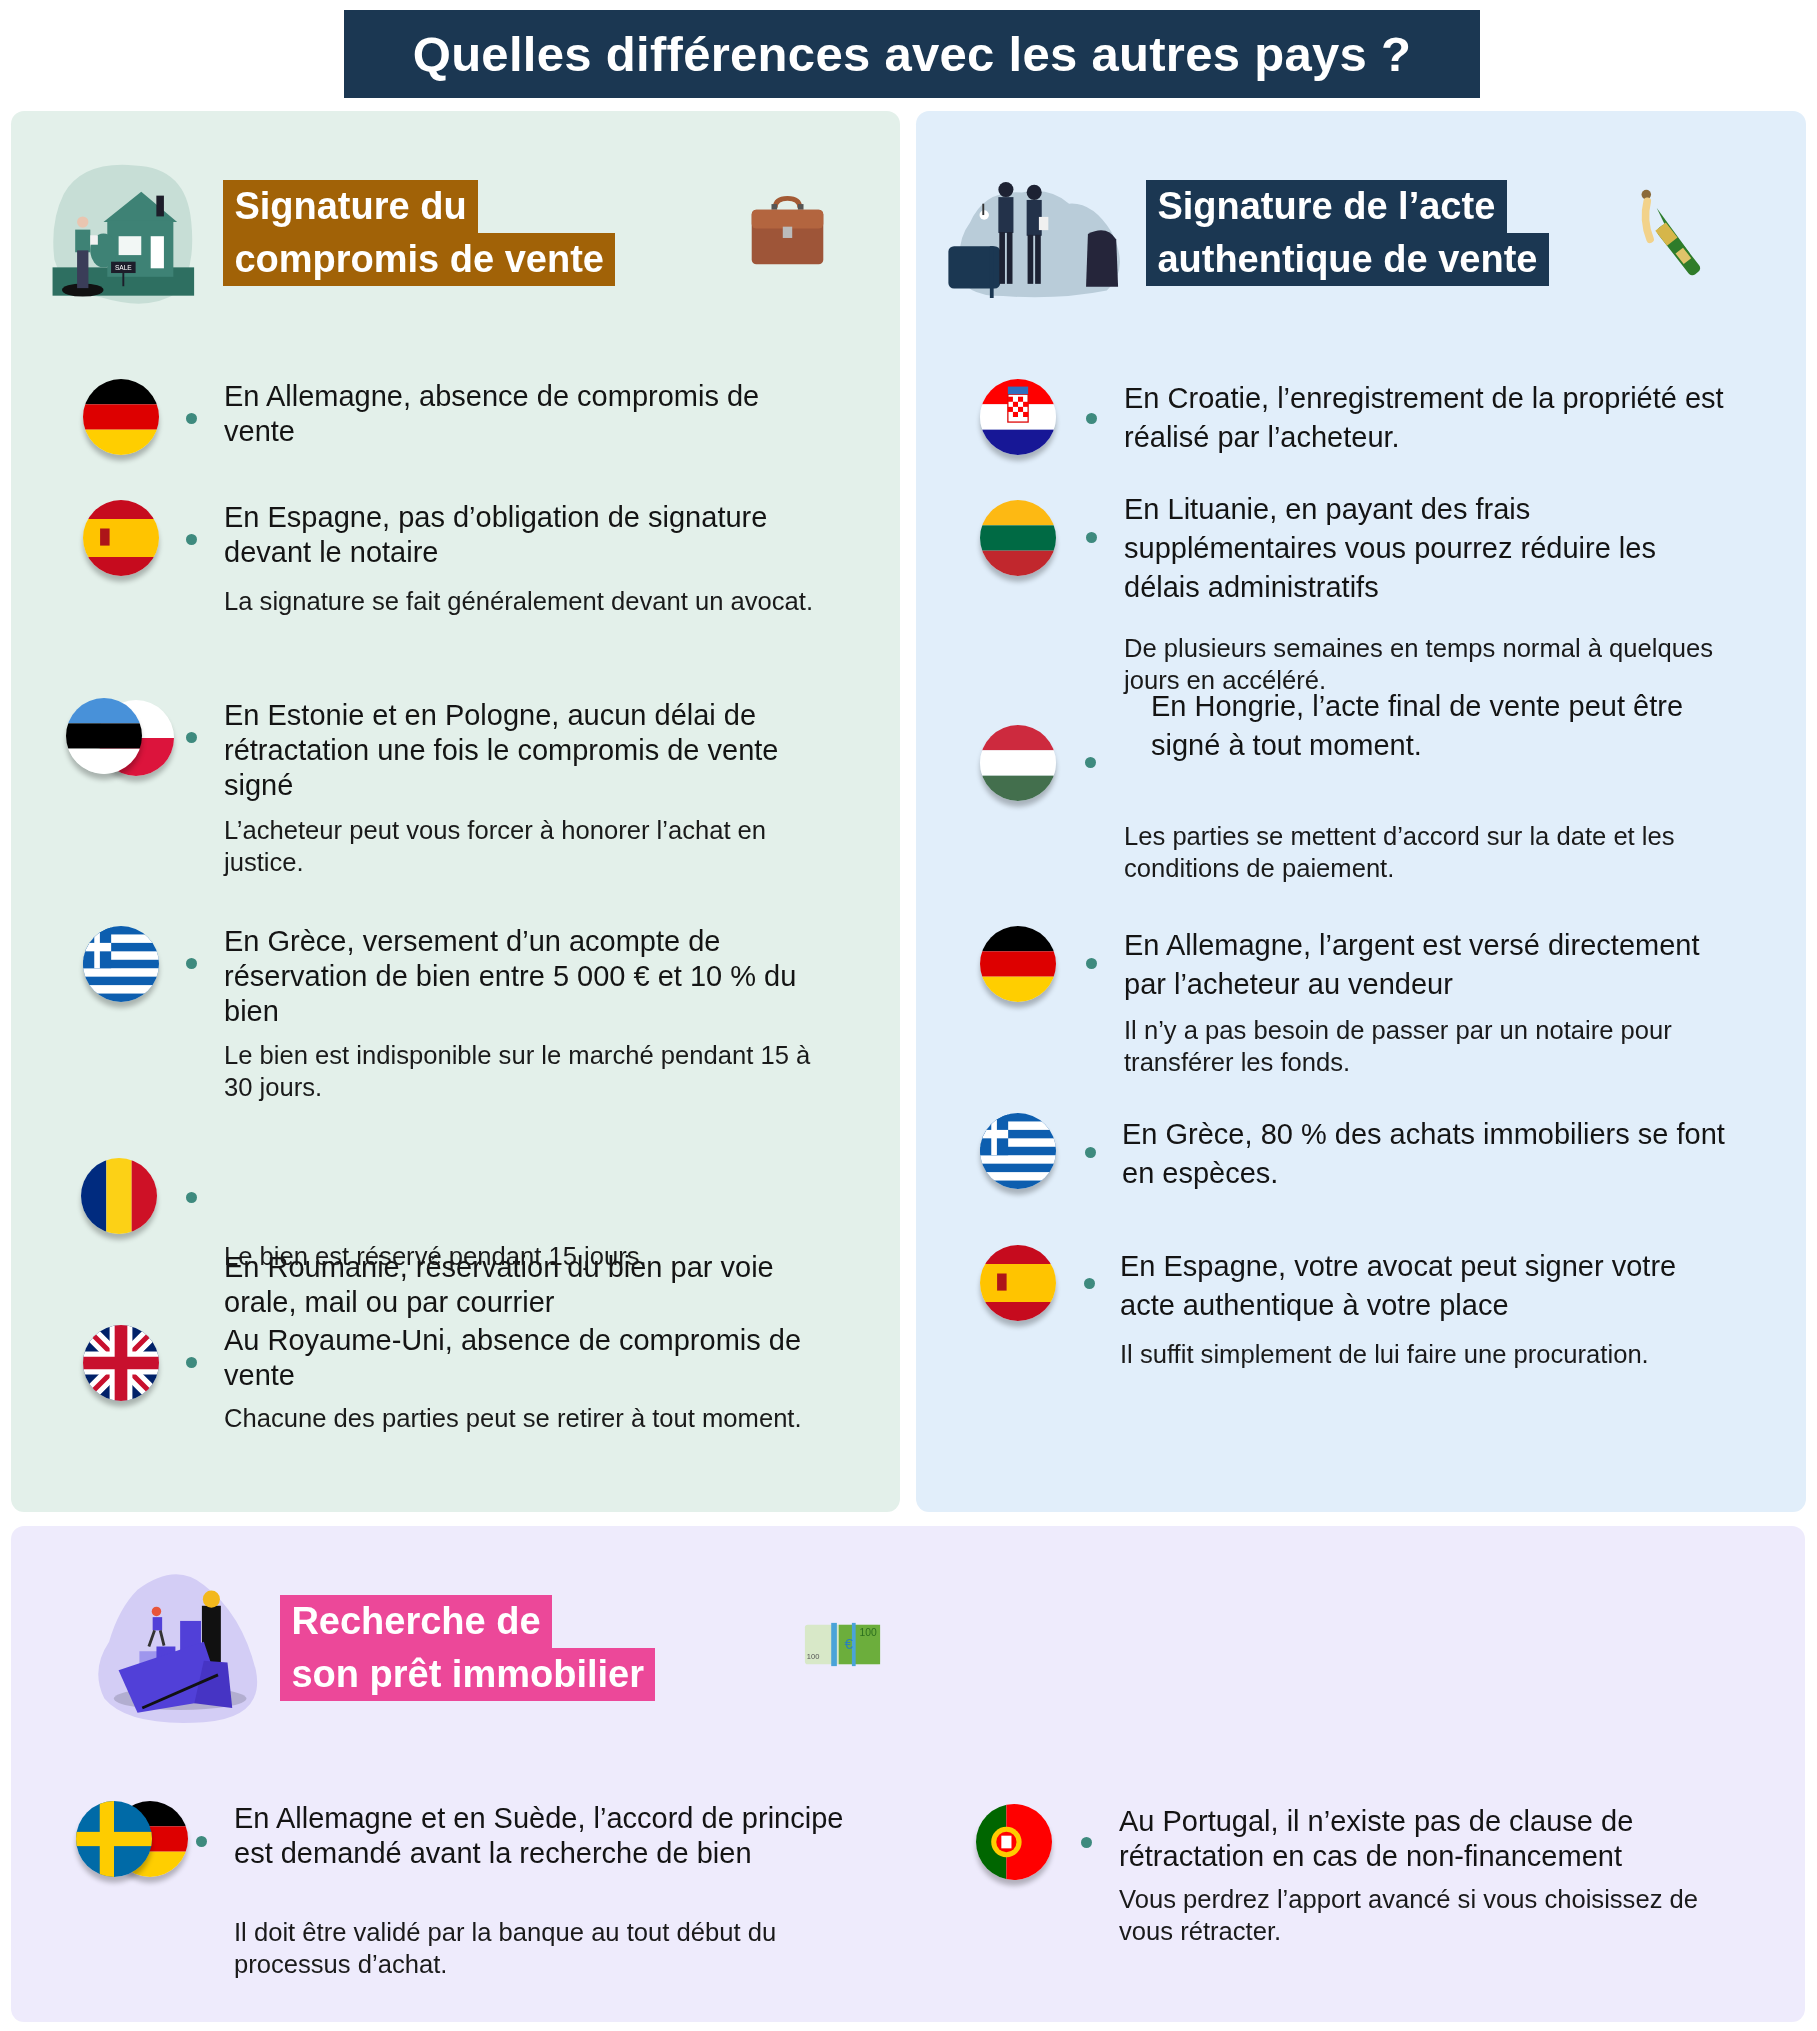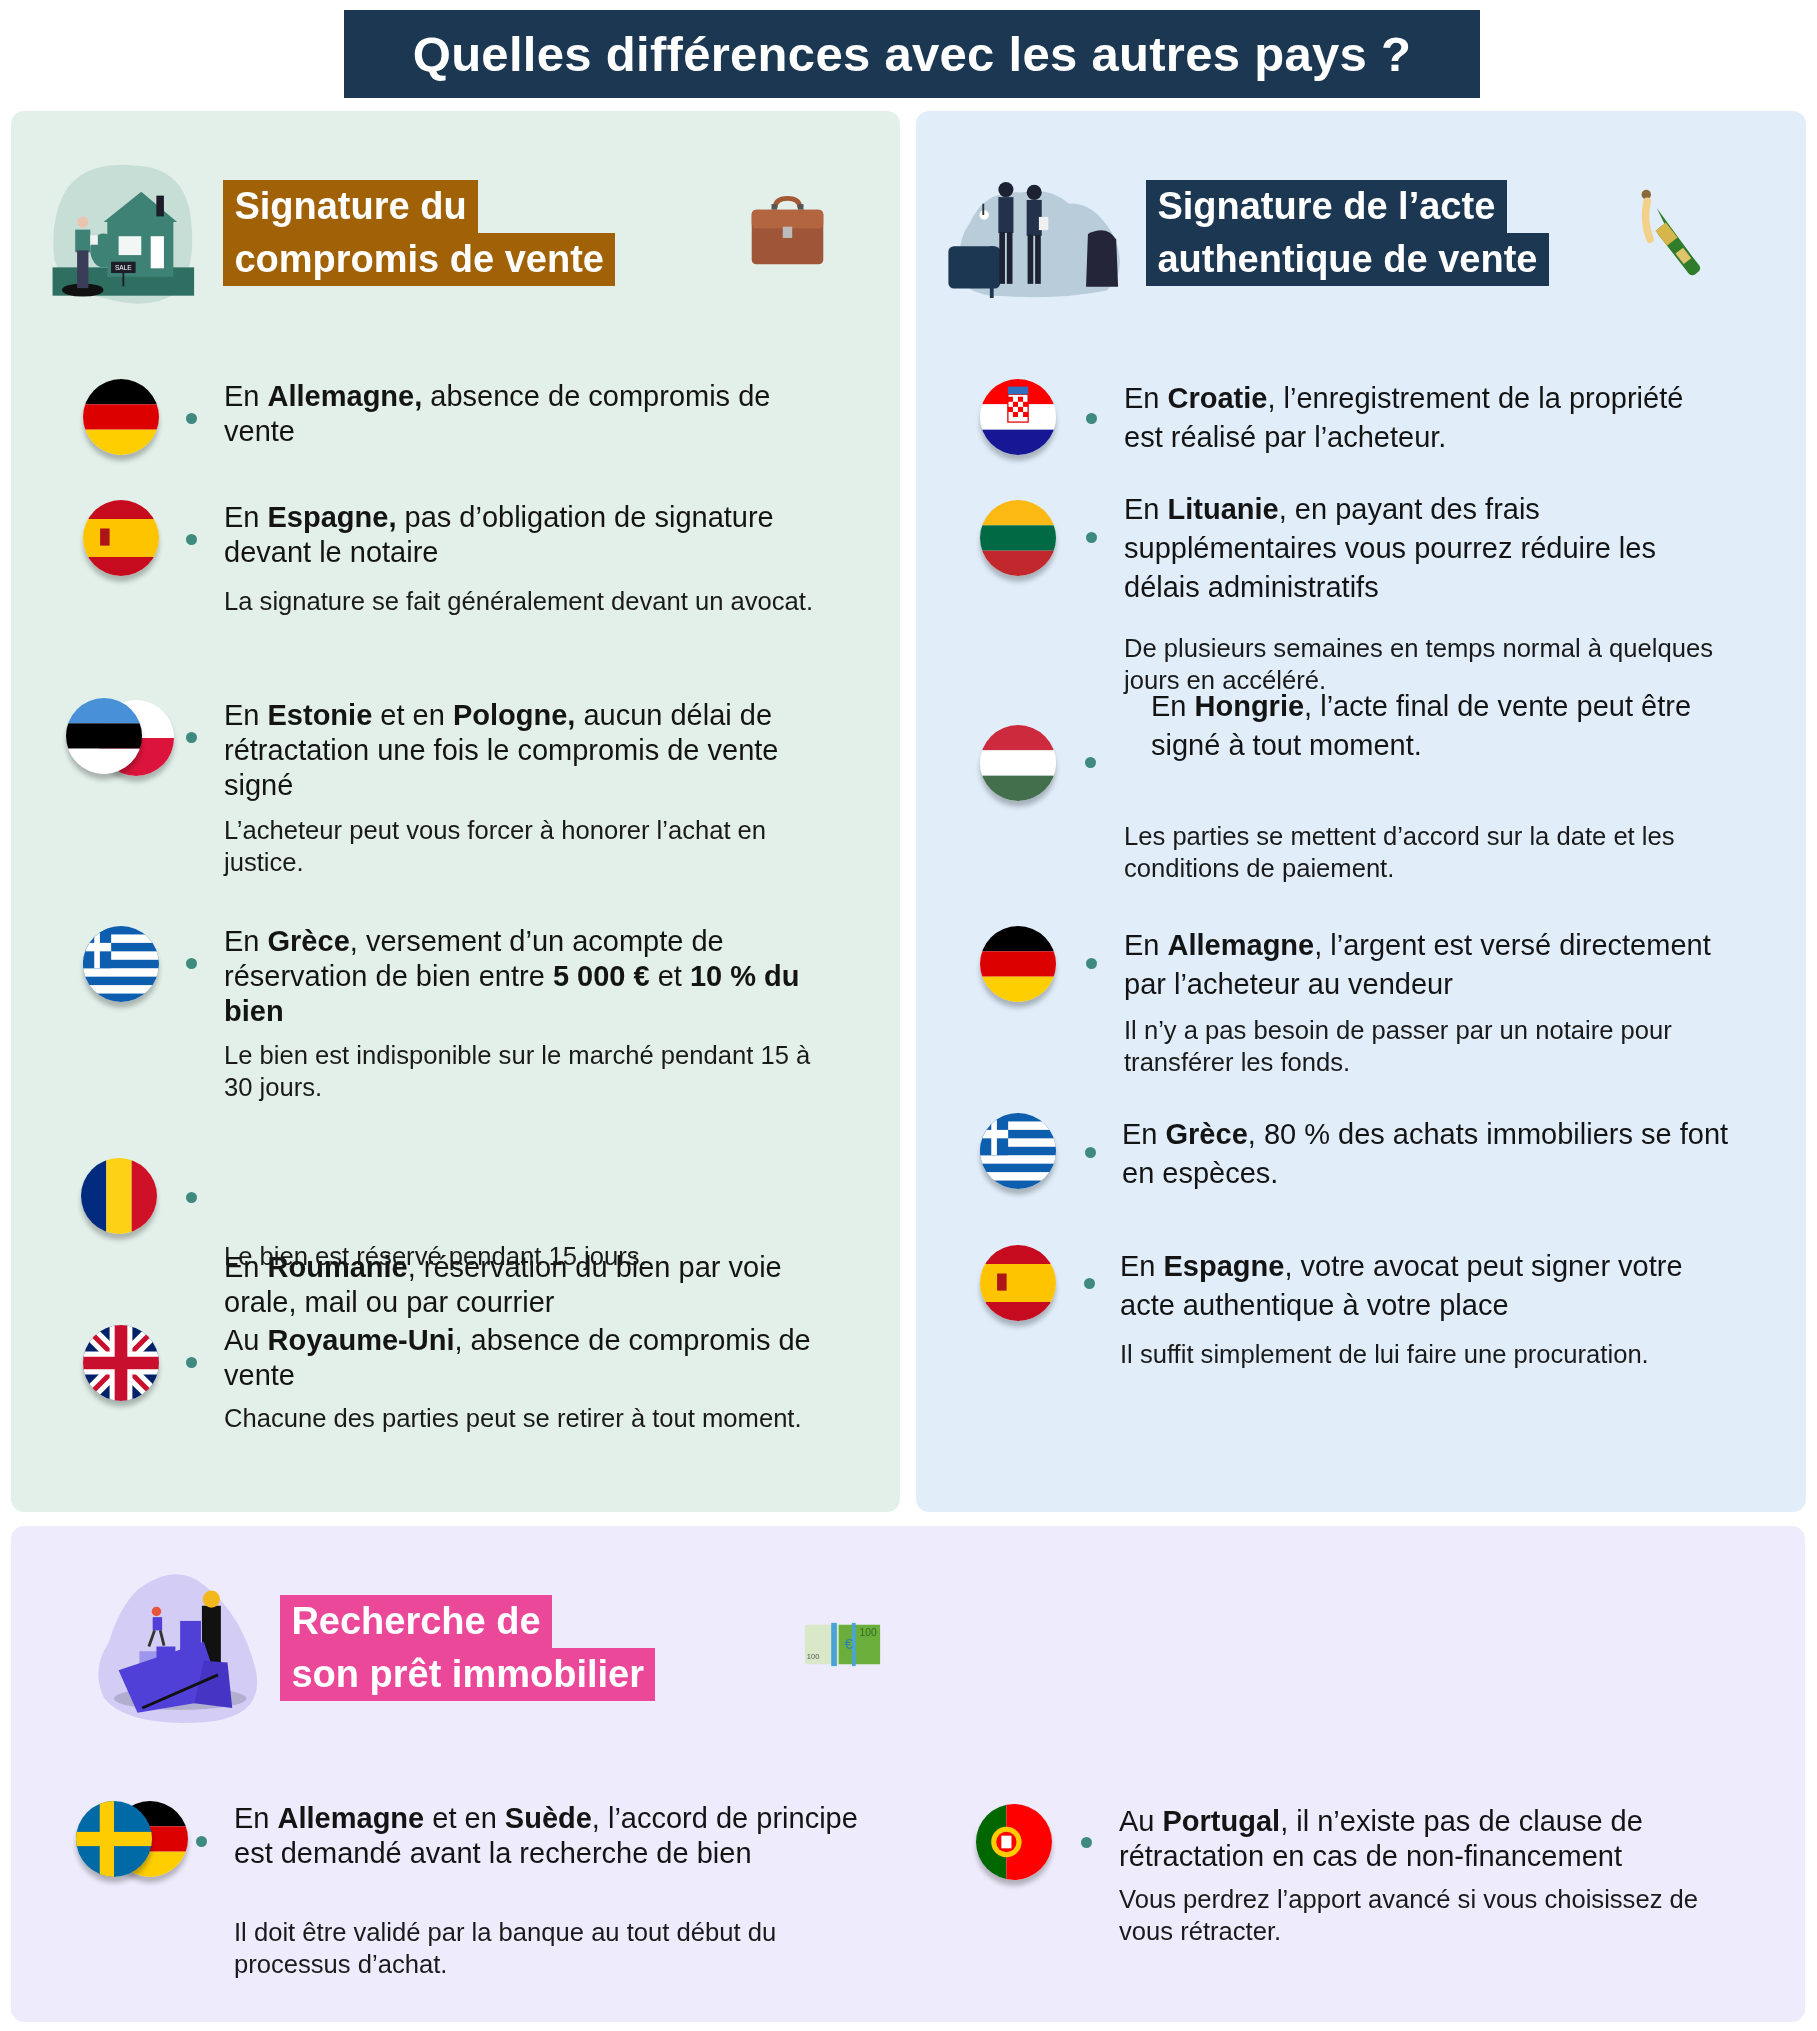--- a/index.html
+++ b/index.html
@@ -25,21 +25,21 @@
   .heading-green .hl { background: #a16207; }
   .heading-navy .hl { background: #1b3752; }
   .heading-purple .hl { background: #ec4899; }
 
   .item { position: absolute; }
   .flag { position: absolute; width: 76px; height: 76px; border-radius: 50%; overflow: hidden;
           box-shadow: 0 5.7px 5.7px rgba(0,0,0,0.25); }
   .flag svg { width: 100%; height: 100%; display: block; }
   .bullet { position: absolute; width: 11.4px; height: 11.4px; border-radius: 50%; background: #3e8a7e; }
   .main-text { position: absolute; font-size: 29px; line-height: 35px; color: #141414; }
-  .main-text b { font-weight: bold; text-align: right; }
+  .main-text b { font-weight: normal; text-align: right; }
   .sub-text { position: absolute; font-size: 25.6px; line-height: 32px; color: #1a1a1a; }
 </style>
 </head>
 <body>
 
 <div class="title-bar">Quelles différences avec les autres pays ?</div>
 
 <div class="card card-left"></div>
 
 <div class="illus" style="left:45px;top:156px;width:151px;height:151px;">

